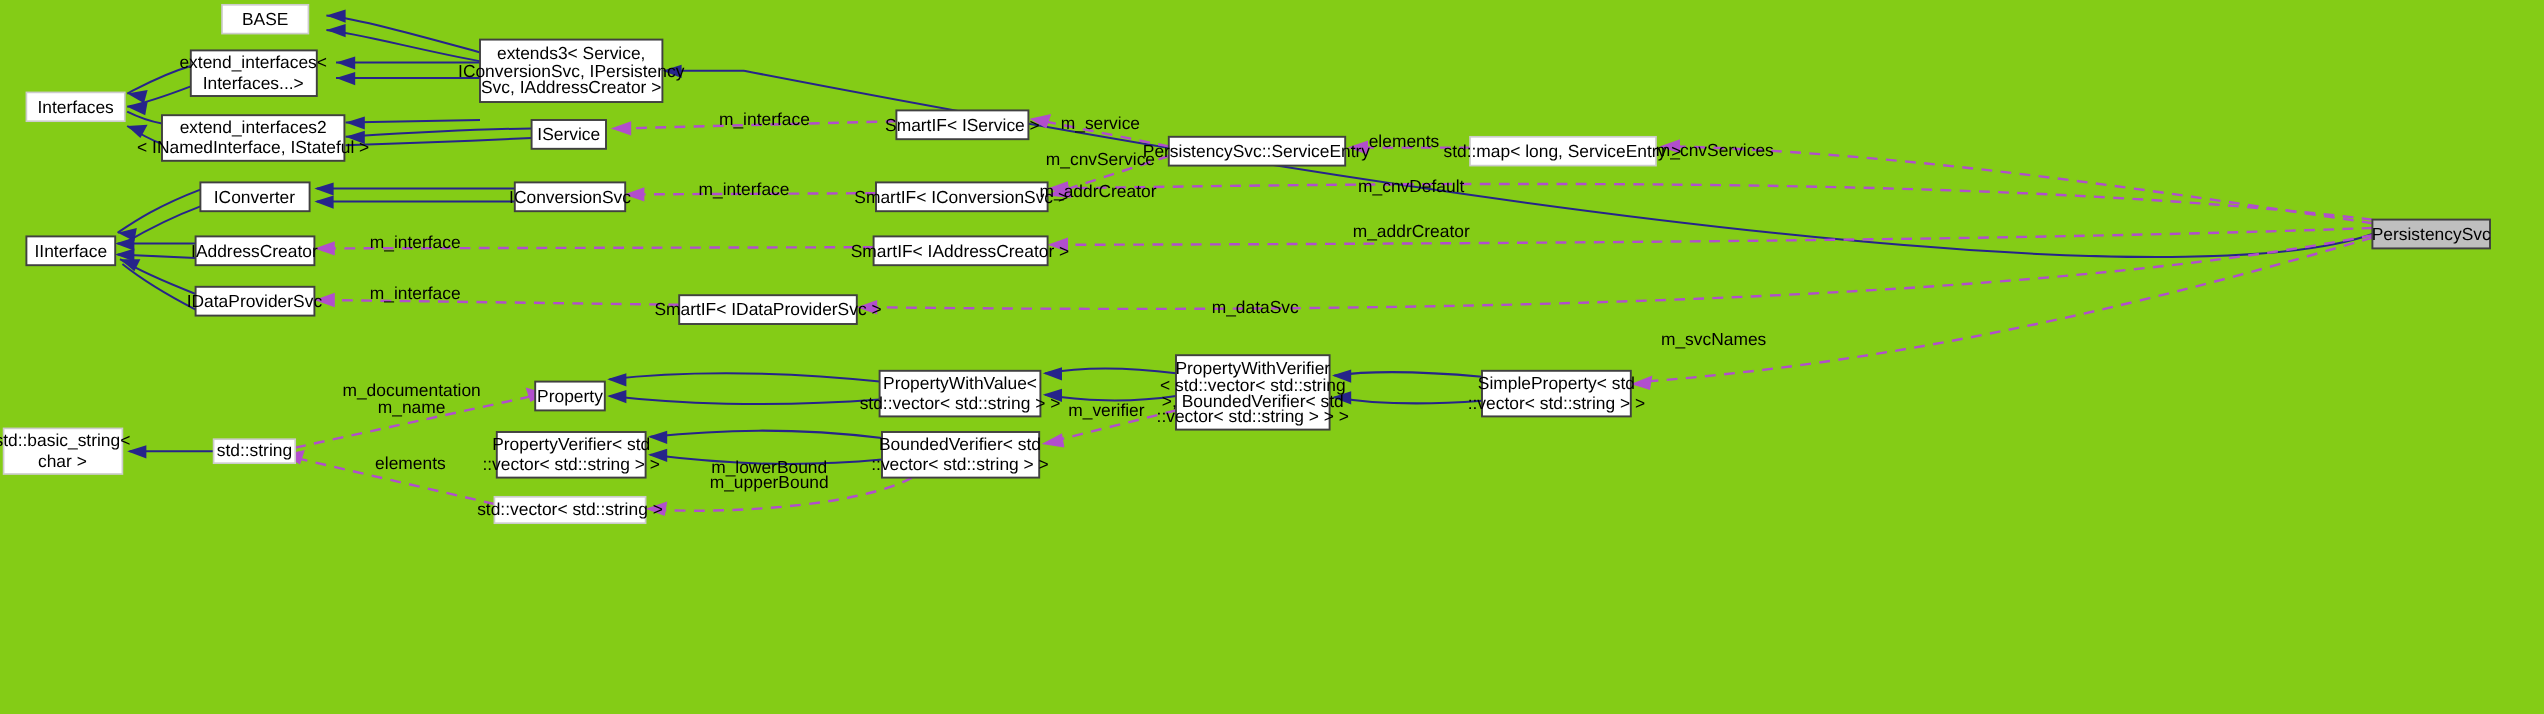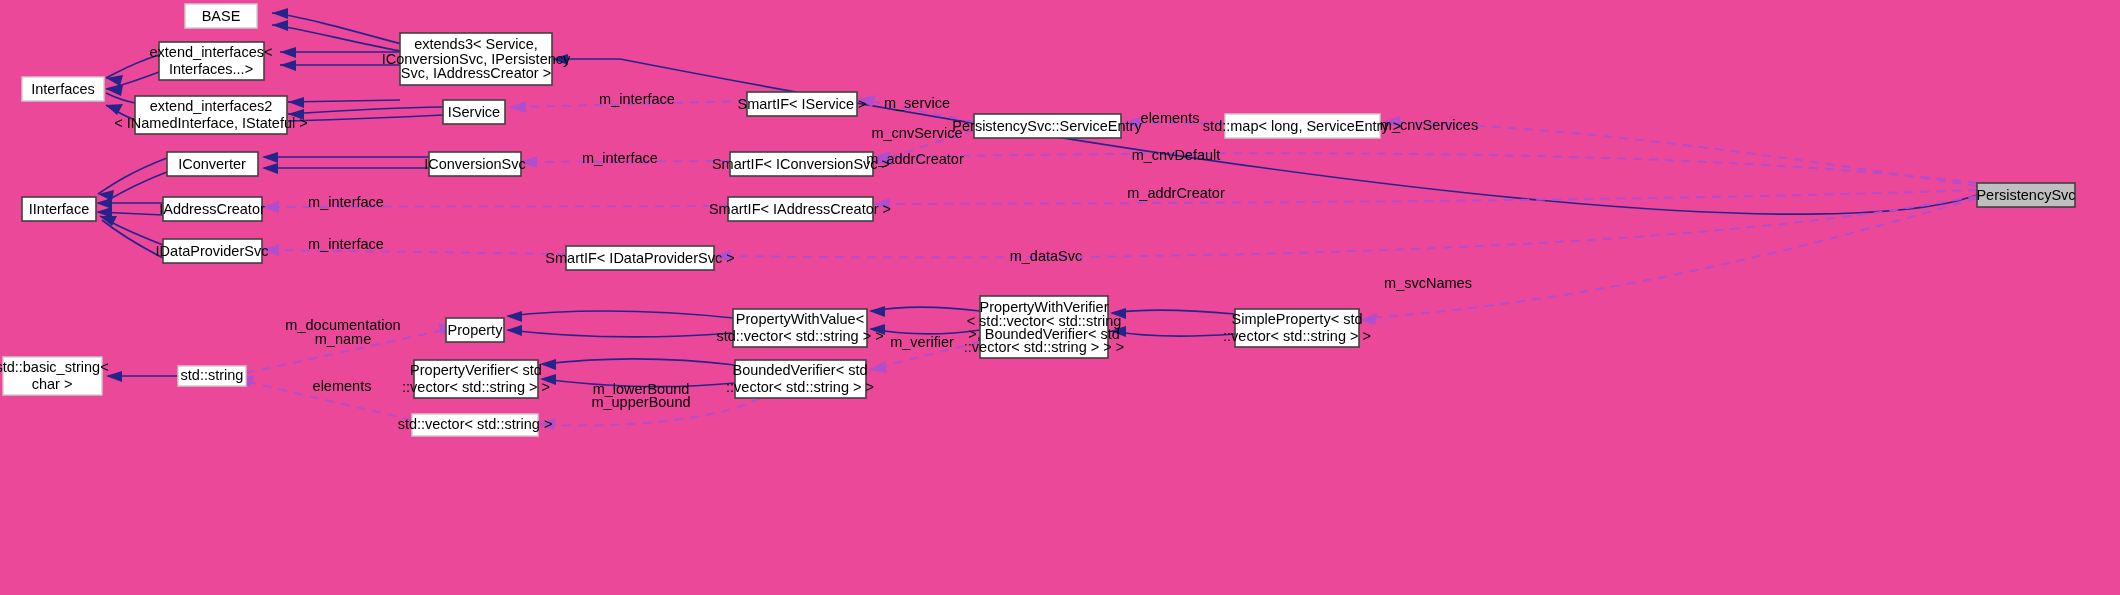--- a/index.html
+++ b/index.html
@@ -8,21 +8,21 @@
     background: #ffffff;
   }
   body {
     font-family: "Liberation Sans", sans-serif;
   }
   #diagram-root {
     position: relative;
     width: 2120px;
     height: 595px;
     overflow: hidden;
-    background: #ec4899;
+    background: #84cc16;
   }
   svg#graph {
     position: absolute;
     top: 0;
     left: 0;
     width: 2120px;
     height: 595px;
     display: block;
   }
   .node-box {

